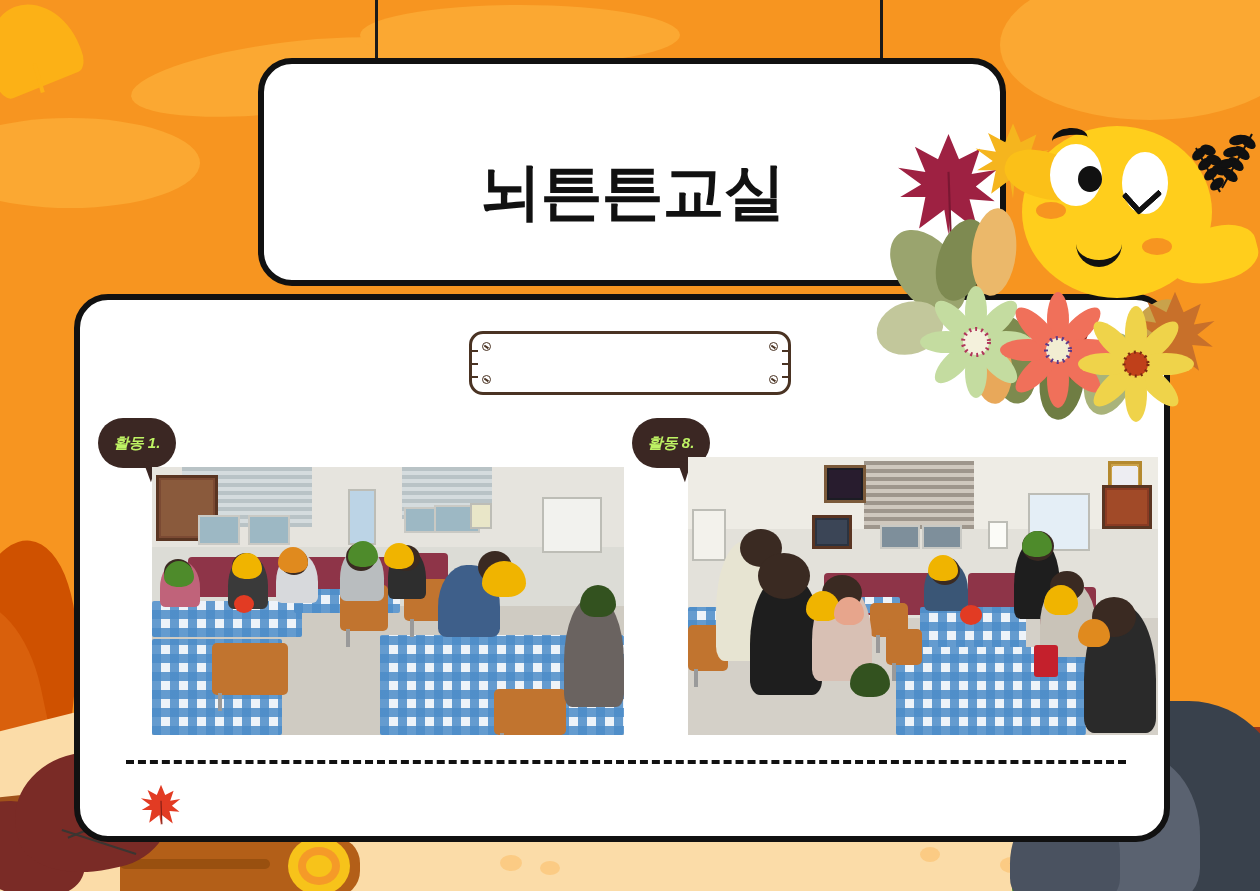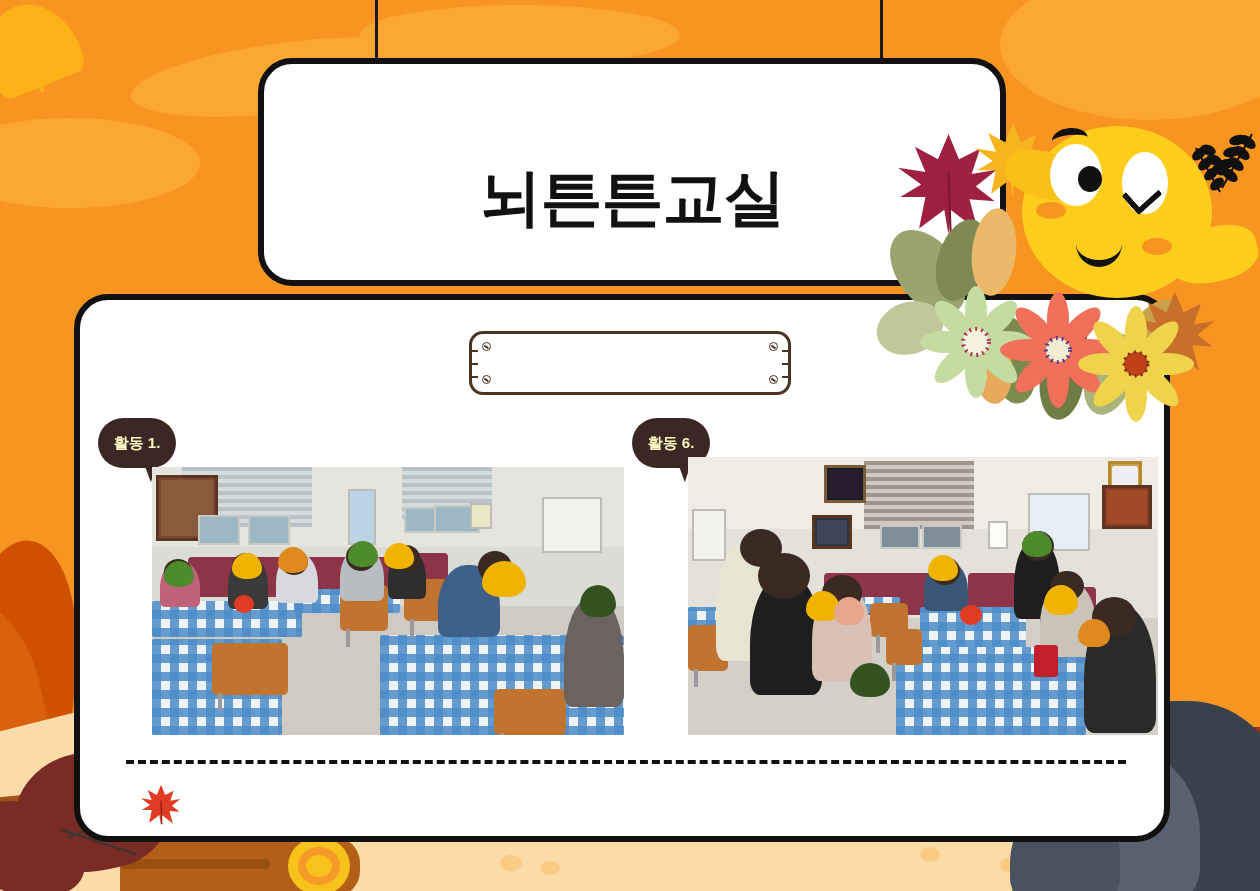--- a/index.html
+++ b/index.html
@@ -91,39 +91,39 @@
   .card-top{position:absolute;left:258px;top:58px;width:748px;height:228px;
     background:#fff;border:6px solid #111;border-radius:34px;box-sizing:border-box;}
   .card-main{position:absolute;left:74px;top:294px;width:1096px;height:548px;
     background:#fff;border:6px solid #111;border-radius:34px;box-sizing:border-box;}
 
   
   .pill{position:absolute;left:413px;top:72px;width:436px;height:62px;
     background:#111;border-radius:32px;display:flex;align-items:center;justify-content:center;}
   .pill span{color:#fff;font-size:28px;font-weight:bold;letter-spacing:1px;}
 
-  .main-title{position:absolute;left:258px;top:156px;width:748px;text-align:center;
+  .main-title{position:absolute;left:258px;top:150px;width:748px;text-align:center;
     font-size:62px;font-weight:bold;color:#111;letter-spacing:-1px;}
 
   
   .date-plate{position:absolute;left:469px;top:331px;width:322px;height:64px;
     background:#fff;border:3px solid #4A3323;border-radius:14px;box-sizing:border-box;
     display:flex;align-items:center;justify-content:center;}
   .date-plate span{font-size:38px;font-weight:bold;color:#5C3B1E;
     text-shadow:3px 3px 0 rgba(90,60,30,.28);}
   .screw{position:absolute;width:9px;height:9px;border:1.5px solid #4A3323;
     border-radius:50%;box-sizing:border-box;}
   .screw:after{content:"";position:absolute;left:1px;top:3px;width:5px;height:1.5px;
     background:#4A3323;transform:rotate(35deg);}
   .tick{position:absolute;width:7px;height:2px;background:#4A3323;}
 
   
   .bubble{position:absolute;width:78px;height:50px;background:#3B2723;
     border-radius:28px;display:flex;align-items:center;justify-content:center;}
-  .bubble span{color:#fef9c3;font-size:15px;font-weight:bold;}
+  .bubble span{color:#bef264;font-size:15px;font-weight:bold;font-style:italic;}
   .bubble:after{content:"";position:absolute;left:44px;bottom:-14px;
     width:0;height:0;border-left:10px solid transparent;border-right:4px solid transparent;
     border-top:20px solid #3B2723;transform:rotate(6deg);}
 
   
   .photo{position:absolute;overflow:hidden;background:#cfd4d8;}
   .ph1{left:152px;top:467px;width:472px;height:268px;}
   .ph2{left:688px;top:457px;width:470px;height:278px;}
 
   
@@ -252,21 +252,21 @@
     <span class="tick" style="right:-1px;top:16px;"></span>
     <span class="tick" style="right:-1px;top:29px;"></span>
     <span class="tick" style="right:-1px;top:42px;"></span>
   </div>
 
   <div class="bubble" style="left:98px;top:418px;">
     <span>활동 1.</span>
   </div>
 
   <div class="bubble" style="left:632px;top:418px;">
-    <span>활동 6.</span>
+    <span>활동 8.</span>
   </div>
 
   <div class="photo ph1">
     <div class="wall"></div>
       <div class="wall2"></div>
       <div class="floor"></div>
     <div class="blind" style="left:30px;top:0;width:130px;height:60px;"></div>
     <div class="blind" style="left:250px;top:0;width:90px;height:52px;"></div>
     <div class="pic" style="left:4px;top:8px;width:62px;height:66px;">
         <i></i>

